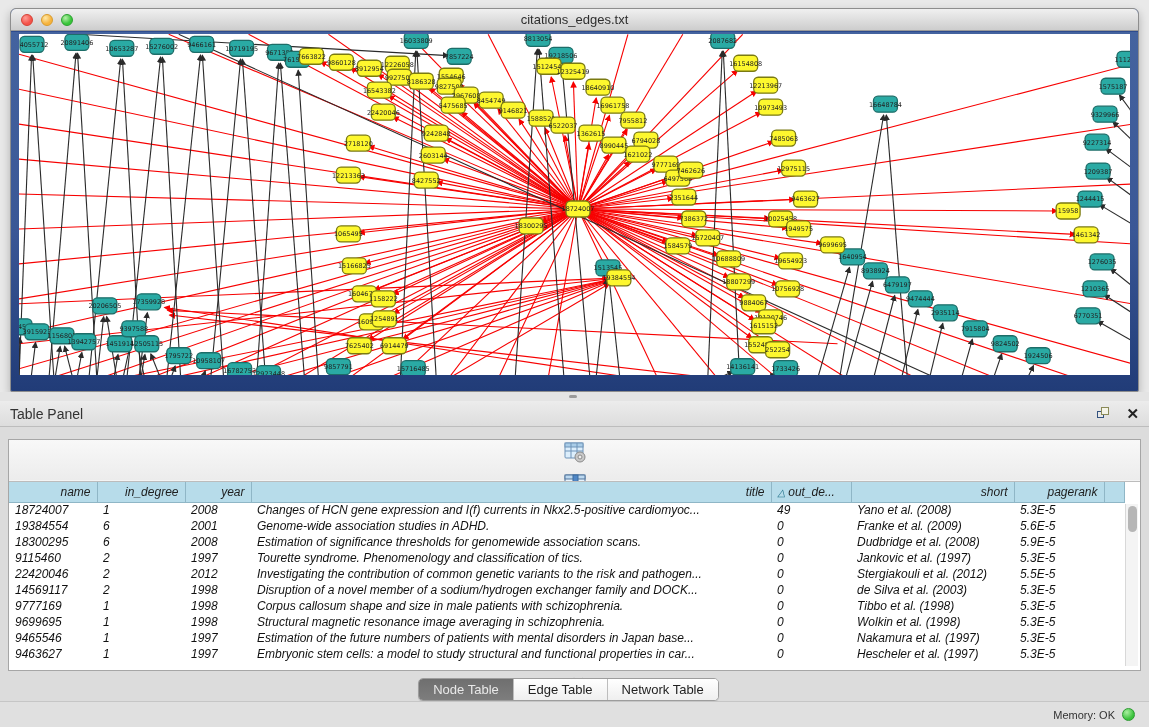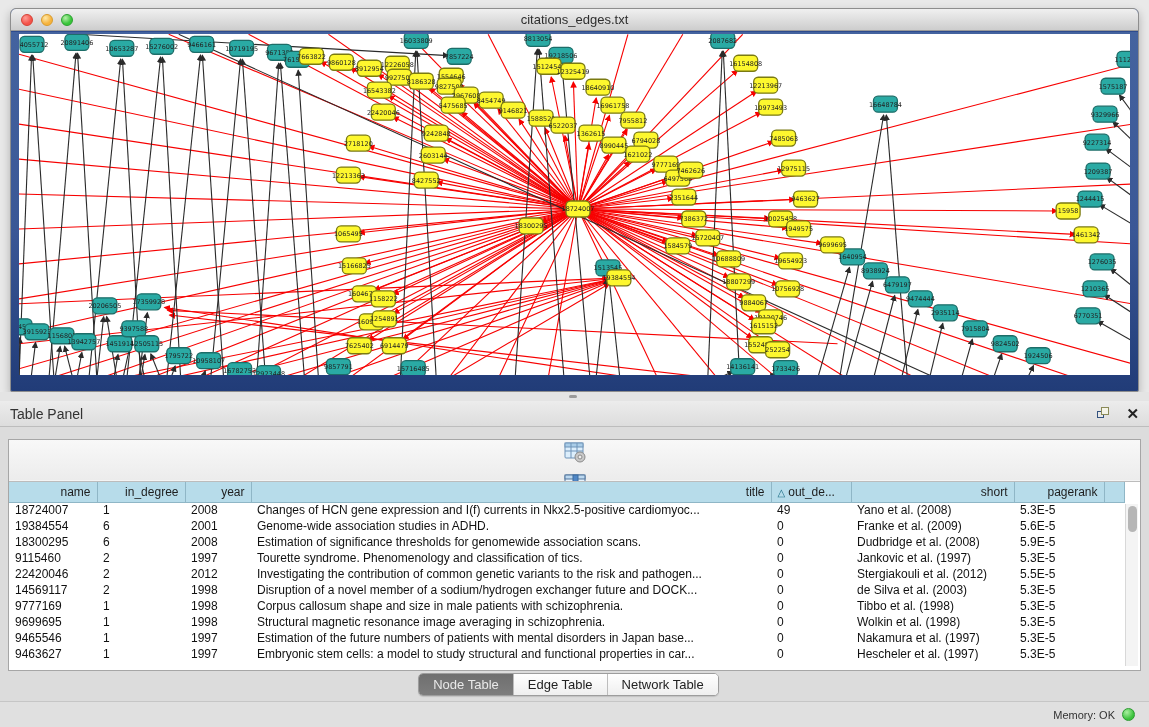--- a/index.html
+++ b/index.html
@@ -50,31 +50,31 @@
   .select-box { margin-left:8px; width:395px; height:23px; border:1px solid #a3a3a3; border-radius:4px;
     background:linear-gradient(#ffffff,#e9e9e9); display:flex; align-items:center; padding:0 8px;
     font-size:13px; color:#222; cursor:pointer; }
   .select-box .label { flex:1; }
   .steppers { display:flex; flex-direction:column; gap:2px; }
   .steppers .up    { width:0; height:0; border-left:4px solid transparent; border-right:4px solid transparent; border-bottom:5px solid #555; }
   .steppers .down  { width:0; height:0; border-left:4px solid transparent; border-right:4px solid transparent; border-top:5px solid #555; }
 
   
   .grid-wrap { position:absolute; left:0; right:0; top:41px; bottom:0; background:#fff; border-top:1px solid #bcbcbc; }
-  table.grid { border-collapse:collapse; table-layout:fixed; width:1116px; font-size:12px; }
+  table.grid { border-collapse:collapse; table-layout:fixed; width:1116px; font-size:12px;font-style:italic; }
   .grid th { height:20px; background:#b7dcea; border-right:1px solid #8fb6c6; border-bottom:1px solid #8fb6c6;
     font-weight:normal; color:#1d1d1d; padding:0 6px; white-space:nowrap; overflow:hidden; }
   .grid td { height:16px; padding:0 6px; white-space:nowrap; overflow:hidden; color:#111; }
   .al { text-align:left; } .ar { text-align:right; } .ac { text-align:right; }
   .sort-tri { color:#1b6e86; font-size:10px; margin-right:3px; }
   .vscroll { position:absolute; right:2px; top:22px; bottom:4px; width:13px; background:#f4f4f4; border-left:1px solid #d8d8d8; }
   .vthumb { position:absolute; left:2px; top:2px; width:9px; height:26px; background:#b6b6b6; border-radius:5px; }
 
   
-  .tabs-row { position:absolute; left:0; right:12px; bottom:26px; height:28px; display:flex; align-items:flex-start; justify-content:center; }
+  .tabs-row { position:absolute; left:0; right:12px; bottom:26px; height:28px; display:flex; align-items:flex-end; justify-content:center; }
   .seg { display:flex; border:1px solid #9d9d9d; border-radius:5px; overflow:hidden; background:#fff;
     box-shadow:0 1px 1px rgba(0,0,0,.12); }
   .seg-btn { padding:3px 14px; font-size:13px; color:#222; background:linear-gradient(#ffffff,#efefef);
     border-right:1px solid #bdbdbd; cursor:pointer; }
   .seg-btn:last-child { border-right:none; }
   .seg-btn.active { background:linear-gradient(#6f6f6f,#7d7d7d); color:#e9e9e9; }
 
   
   .statusbar { position:absolute; left:0; right:0; bottom:0; height:26px; background:#e0e0e0; border-top:1px solid #c6c6c6;
     display:flex; align-items:center; justify-content:flex-end; padding:0 14px; gap:7px; }
@@ -915,21 +915,21 @@
               <td class="al">Investigating the contribution of common genetic variants to the risk and pathogen...</td>
               <td class="al">0</td>
               <td class="al">Stergiakouli et al. (2012)</td>
               <td class="al">5.5E-5</td>
               <td></td>
             </tr>
             <tr>
               <td class="al">14569117</td>
               <td class="al">2</td>
               <td class="al">1998</td>
-              <td class="al">Disruption of a novel member of a sodium/hydrogen exchanger future and DOCK...</td>
+              <td class="al">Disruption of a novel member of a sodium/hydrogen exchanger family and DOCK...</td>
               <td class="al">0</td>
               <td class="al">de Silva et al. (2003)</td>
               <td class="al">5.3E-5</td>
               <td></td>
             </tr>
             <tr>
               <td class="al">9777169</td>
               <td class="al">1</td>
               <td class="al">1998</td>
               <td class="al">Corpus callosum shape and size in male patients with schizophrenia.</td>

